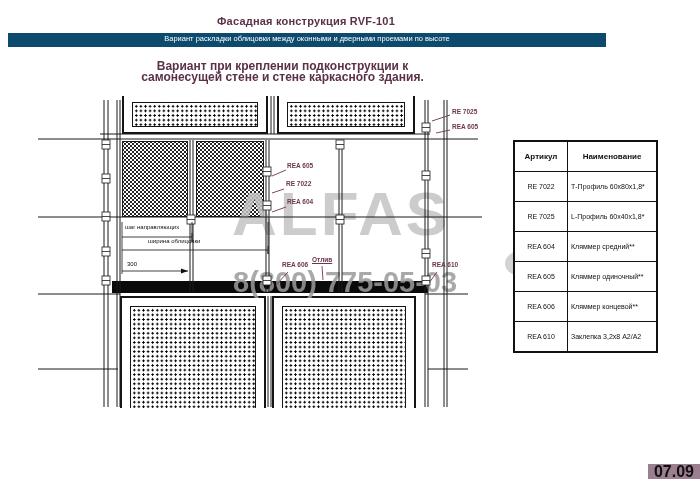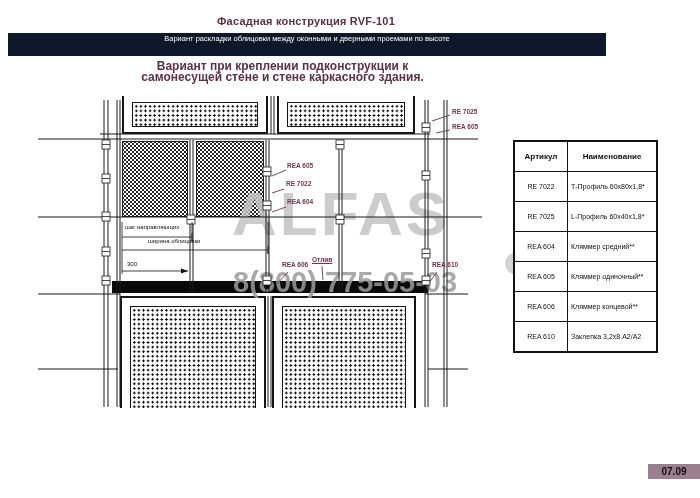--- a/index.html
+++ b/index.html
@@ -1,21 +1,21 @@
 <!DOCTYPE html>
 <html><head>
 <meta charset="utf-8">
 <style>
   html,body{margin:0;padding:0;}
   .page{position:relative;width:700px;height:498px;background:#fff;overflow:hidden;
         font-family:"Liberation Sans",sans-serif;}
   
   .doc-title{position:absolute;left:6px;top:15px;width:600px;text-align:center;
              font-size:11px;font-weight:bold;color:#5a3148;letter-spacing:.2px;}
-  .subbar{position:absolute;left:8px;top:33px;width:598px;height:23px;background:#0f172a;
+  .subbar{position:absolute;left:8px;top:33px;width:598px;height:14px;background:#0c4a6e;
           color:#fff;font-size:7.5px;line-height:12px;text-align:center;}
   .logo{position:absolute;left:615px;top:12px;}
   
   .heading{position:absolute;left:110px;top:61px;width:345px;text-align:center;
            font-size:12px;line-height:11px;font-weight:bold;color:#5a3148;}
   
   .panel{position:absolute;z-index:1;box-sizing:border-box;}
   .stipple{border:1px solid #1a1a1a;background-color:#fff;
      background-image:radial-gradient(circle,#222 .8px,transparent .95px),
                       radial-gradient(circle,#222 .8px,transparent .95px);
@@ -42,21 +42,21 @@
   
   .tbl{position:absolute;left:513px;top:140px;z-index:5;border-collapse:collapse;background:#fff;}
   .tbl td,.tbl th{border:1px solid #111;height:13px;padding:8px 3px;font-size:7px;color:#111;}
   .tbl th{font-size:8px;font-weight:bold;text-align:center;}
   .tbl td.art{width:46px;text-align:center;}
   .tbl td.nam{width:82px;text-align:left;}
   .tbl{border:2px solid #111;}
   .fnote{font-size:6px;color:#9c3333;font-weight:bold;}
   
   .pagebox{position:absolute;left:648px;top:464px;width:52px;height:15px;z-index:5;
-           background:#9c7e91;color:#101010;font-size:10px;font-weight:bold;
+           background:#9c7e91;color:#101010;font-size:16px;font-weight:bold;
            text-align:center;line-height:15px;}
 </style>
 </head>
 <body>
 
 <div class="page">
 
   <div class="doc-title">Фасадная конструкция RVF-101</div>
   <div class="subbar">
     <span>Вариант раскладки облицовки между оконными и дверными проемами по высоте</span>

